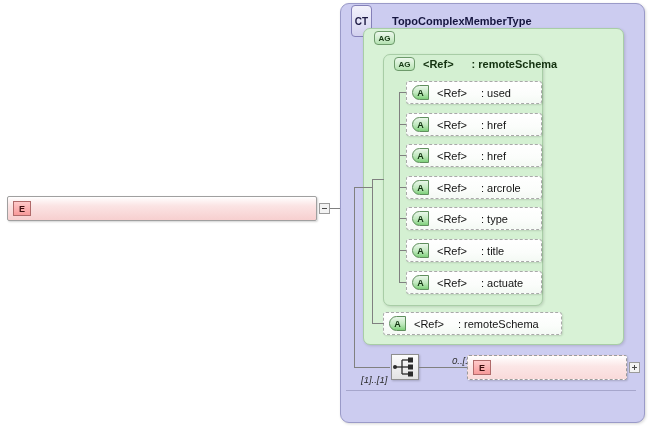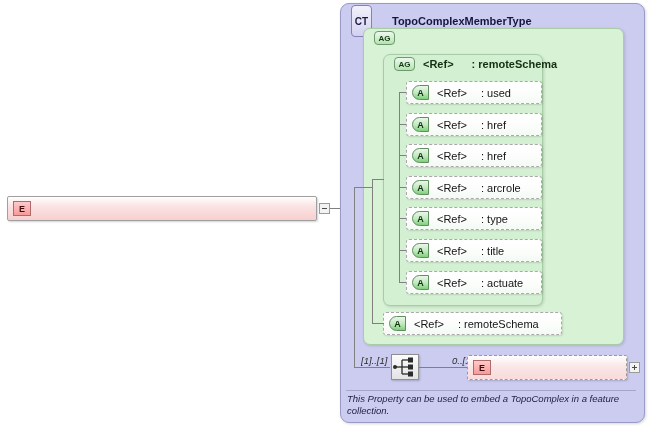--- a/index.html
+++ b/index.html
@@ -313,21 +313,21 @@
   </div>
 
   <div class="line v" style="left:372px; top:179px; height:145px;"></div>
   <div class="line h" style="left:372px; top:179px; width:12px;"></div>
   <div class="line h" style="left:372px; top:323px; width:12px;"></div>
 
   <div class="line v" style="left:354px; top:187px; height:180px;"></div>
   <div class="line h" style="left:354px; top:187px; width:19px;"></div>
   <div class="line h" style="left:354px; top:367px; width:36px;"></div>
 
-  <span class="card" style="left:361px; top:355px;">[1]..[1]</span>
+  <span class="card" style="left:361px; top:374px;">[1]..[1]</span>
 
   <div class="seq-icon" style="left:391px; top:354px;">
     <svg width="26" height="24" viewBox="0 0 26 24">
       <line x1="4" y1="12" x2="10" y2="12" stroke="#2b2b2b" stroke-width="1.3"></line>
       <line x1="10" y1="5" x2="10" y2="19" stroke="#2b2b2b" stroke-width="1.3"></line>
       <line x1="10" y1="5" x2="16" y2="5" stroke="#2b2b2b" stroke-width="1.3"></line>
       <line x1="10" y1="12" x2="16" y2="12" stroke="#2b2b2b" stroke-width="1.3"></line>
       <line x1="10" y1="19" x2="16" y2="19" stroke="#2b2b2b" stroke-width="1.3"></line>
       <circle cx="3" cy="12" r="2" fill="#2b2b2b"></circle>
       <rect x="16" y="2.5" width="5" height="5" fill="#2b2b2b"></rect>
@@ -339,15 +339,14 @@
   <div class="line h" style="left:419px; top:367px; width:48px;"></div>
 
   <span class="card" style="left:452px; top:355px;text-align:right;">0..[1]</span>
 
   <div class="elem-box dashed" style="left:467px; top:355px; width:160px; height:25px;">
     <span class="badge e">E</span>
   </div>
   <div class="expander plus" style="left:629px; top:362px;"></div>
 
   <div class="annot-sep" style="left:346px; top:390px; width:290px;"></div>
-  <div class="annot" style="left:347px; top:393px; width:288px;">This Property can be used to embed a TopoComplex in a feature collection.</div>
 
 </div>
 
 </body></html>

